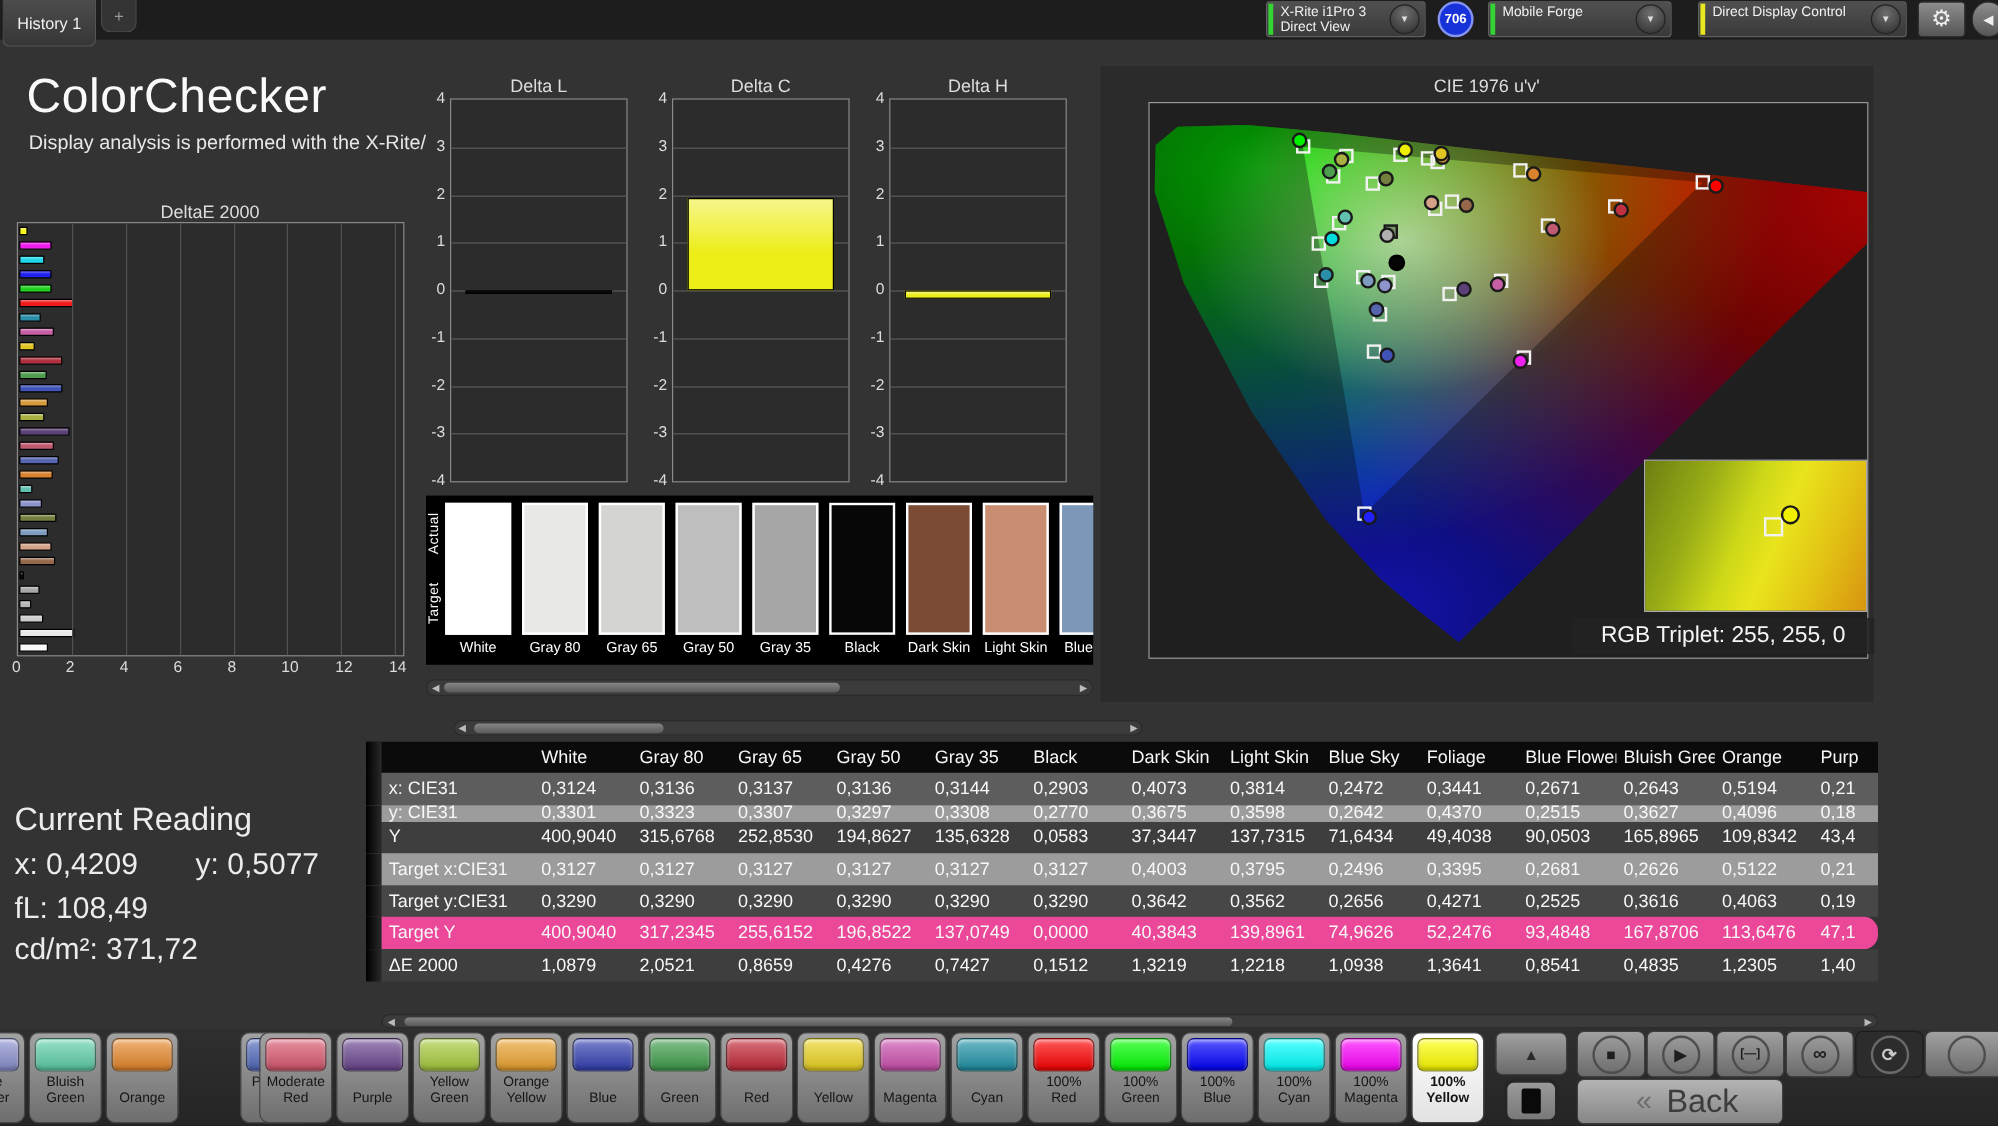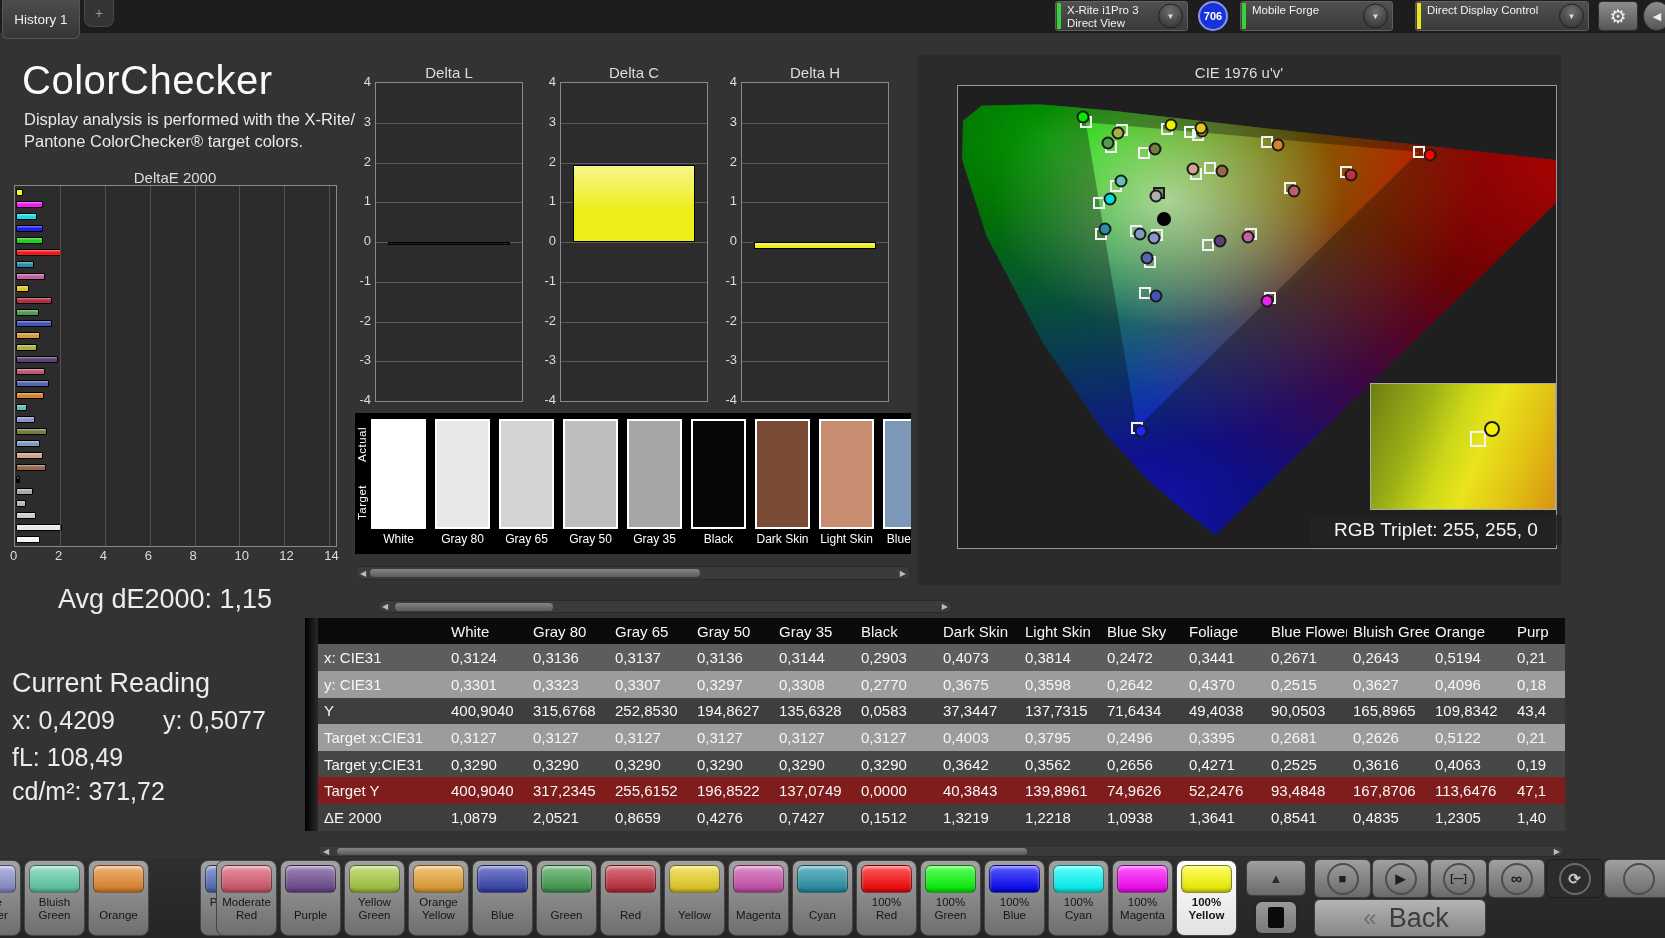--- a/index.html
+++ b/index.html
@@ -131,21 +131,20 @@
       <span>⚙</span>
     </div>
     <div class="toolbtn" style="left:1643px;width:28px;border-radius:50%;font-size:11px;">
       <span>◀</span>
     </div>
   </div>
 
   <div id="cc-title">ColorChecker</div>
   <div id="cc-sub">
     <div>Display analysis is performed with the X-Rite/</div>
-    <div>Pantone ColorChecker® target colors.</div>
   </div>
 
   <div class="cht-title" style="left:14px;top:169px;width:322px;">DeltaE 2000</div>
   <div class="plotbox" id="de-plot" style="left:14px;top:185px;width:321px;height:360px;">
     <div id="de-bars">
         <div class="de-bar" title="100% Yellow" style="width: 6.73427px; background: linear-gradient(rgba(255, 255, 255, 0.45), rgba(255, 255, 255, 0) 45%), rgb(245, 245, 28);"></div>
         <div class="de-bar" title="100% Magenta" style="width: 27.1615px; background: linear-gradient(rgba(255, 255, 255, 0.45), rgba(255, 255, 255, 0) 45%), rgb(240, 28, 240);"></div>
         <div class="de-bar" title="100% Cyan" style="width: 21.1007px; background: linear-gradient(rgba(255, 255, 255, 0.45), rgba(255, 255, 255, 0) 45%), rgb(28, 216, 232);"></div>
         <div class="de-bar" title="100% Blue" style="width: 27.1615px; background: linear-gradient(rgba(255, 255, 255, 0.45), rgba(255, 255, 255, 0) 45%), rgb(32, 32, 240);"></div>
         <div class="de-bar" title="100% Green" style="width: 27.1615px; background: linear-gradient(rgba(255, 255, 255, 0.45), rgba(255, 255, 255, 0) 45%), rgb(32, 208, 32);"></div>
@@ -187,21 +186,20 @@
       <span class="ticklab" style="left: 10px; top: 548px;">0</span>
       <span class="ticklab" style="left: 54.8951px; top: 548px;">2</span>
       <span class="ticklab" style="left: 99.7902px; top: 548px;">4</span>
       <span class="ticklab" style="left: 144.685px; top: 548px;">6</span>
       <span class="ticklab" style="left: 189.58px; top: 548px;">8</span>
       <span class="ticklab" style="left: 234.476px; top: 548px;">10</span>
       <span class="ticklab" style="left: 279.371px; top: 548px;">12</span>
       <span class="ticklab" style="left: 324.266px; top: 548px;">14</span>
     </div>
 
-  <div class="stat" style="left:0;top:584px;width:330px;text-align:center;font-size:27px;">Avg dE2000: 1,15</div>
   <div class="stat" style="left:12px;top:668px;font-size:27px;">Current Reading</div>
   <div class="stat" style="left:12px;top:706px;font-size:25px;">x: 0,4209</div>
   <div class="stat" style="left:163px;top:706px;font-size:25px;">y: 0,5077</div>
   <div class="stat" style="left:12px;top:743px;font-size:25px;">fL: 108,49</div>
   <div class="stat" style="left:12px;top:777px;font-size:25px;">cd/m²: 371,72</div>
 
   <div class="cht-title" style="left:375px;top:64px;width:148px;">Delta L</div>
   <div class="cht-title" style="left:560px;top:64px;width:148px;">Delta C</div>
   <div class="cht-title" style="left:741px;top:64px;width:148px;">Delta H</div>
   <div class="plotbox" id="dl-plot" style="left:375px;top:82px;width:146px;height:318px;">
@@ -444,21 +442,21 @@
         <div class="tcell">0,2903</div>
         <div class="tcell">0,4073</div>
         <div class="tcell">0,3814</div>
         <div class="tcell">0,2472</div>
         <div class="tcell">0,3441</div>
         <div class="tcell">0,2671</div>
         <div class="tcell">0,2643</div>
         <div class="tcell">0,5194</div>
         <div class="tcell">0,21</div>
       </div>
-      <div class="trow" style="background: rgb(156, 156, 156); height: 27px;">
+      <div class="trow" style="background: rgb(156, 156, 156); height: 14px;">
         <div class="tgut"></div>
         <div class="tlabel">y: CIE31</div>
         <div class="tcell">0,3301</div>
         <div class="tcell">0,3323</div>
         <div class="tcell">0,3307</div>
         <div class="tcell">0,3297</div>
         <div class="tcell">0,3308</div>
         <div class="tcell">0,2770</div>
         <div class="tcell">0,3675</div>
         <div class="tcell">0,3598</div>
@@ -516,21 +514,21 @@
         <div class="tcell">0,3290</div>
         <div class="tcell">0,3642</div>
         <div class="tcell">0,3562</div>
         <div class="tcell">0,2656</div>
         <div class="tcell">0,4271</div>
         <div class="tcell">0,2525</div>
         <div class="tcell">0,3616</div>
         <div class="tcell">0,4063</div>
         <div class="tcell">0,19</div>
       </div>
-      <div class="trow" style="background: #7f1d1d; height: 26.6px;">
+      <div class="trow" style="background: #ec4899; height: 26.6px; border-radius: 12px;">
         <div class="tgut"></div>
         <div class="tlabel">Target Y</div>
         <div class="tcell">400,9040</div>
         <div class="tcell">317,2345</div>
         <div class="tcell">255,6152</div>
         <div class="tcell">196,8522</div>
         <div class="tcell">137,0749</div>
         <div class="tcell">0,0000</div>
         <div class="tcell">40,3843</div>
         <div class="tcell">139,8961</div>

